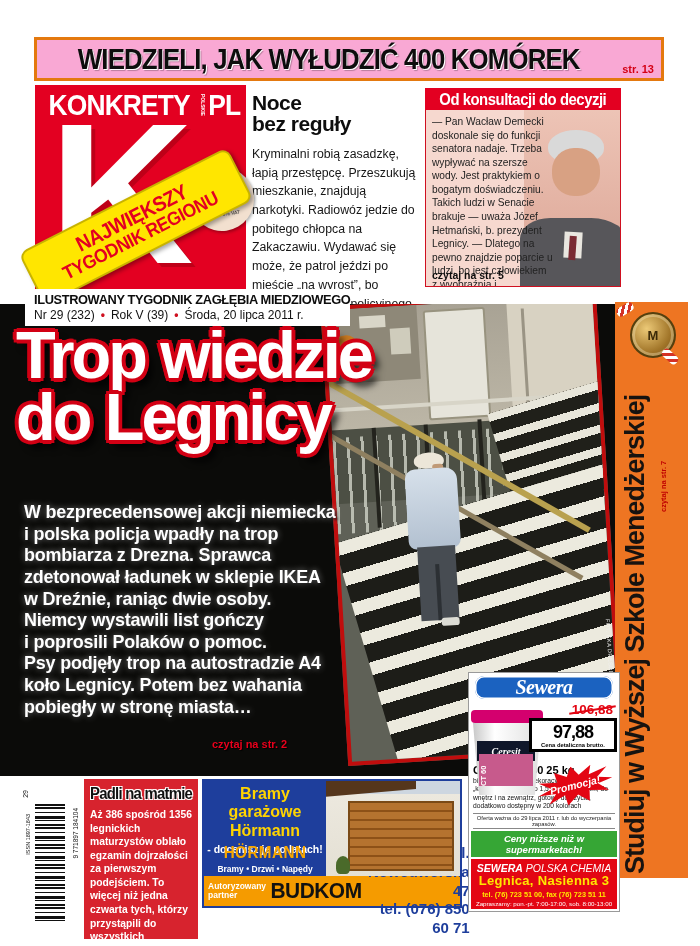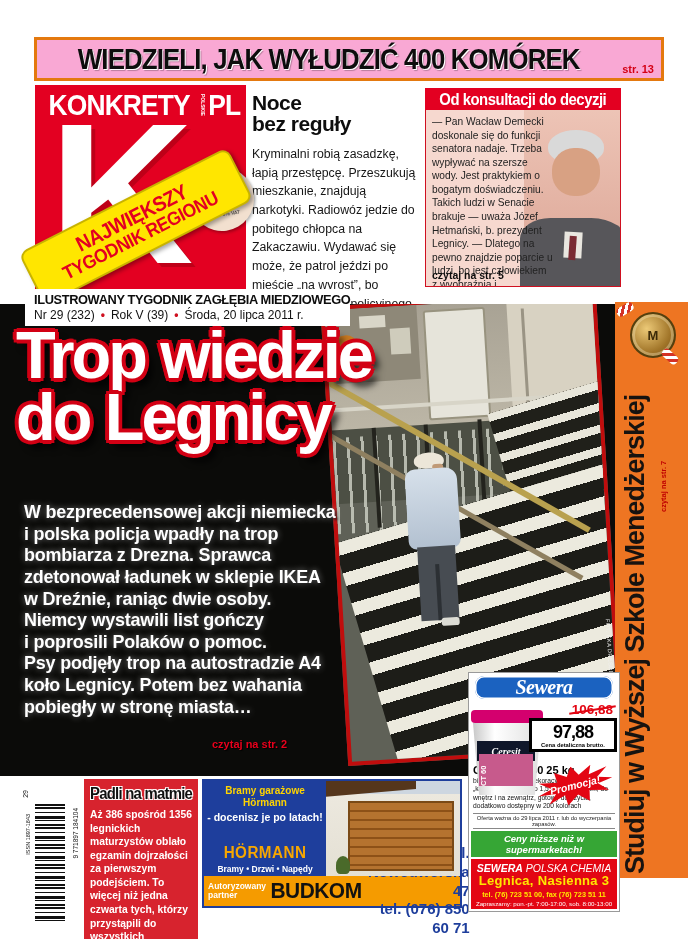--- a/index.html
+++ b/index.html
@@ -129,21 +129,21 @@
   #matura{left:84px;top:779px;width:114px;height:160px;background:#d7232e;box-sizing:border-box;padding:6px 6px 5px;}
   #matura .t{font-size:16px;font-weight:800;color:#101010;letter-spacing:-.8px;white-space:nowrap;transform:scaleX(.93);transform-origin:left;
     text-shadow:-1px -1px 0 #fff,1px -1px 0 #fff,-1px 1px 0 #fff,1px 1px 0 #fff;}
   #matura .b{margin-top:5px;color:#fff;font-weight:bold;font-size:10.3px;line-height:1.32;}
 
   
   #hormann{left:202px;top:779px;width:260px;height:129px;box-sizing:border-box;border:2px solid #1e3e9c;background:#fff;
     display:flex;flex-direction:column;}
   #hormann .main{flex:1;display:flex;min-height:0;}
   #hormann .left{width:122px;background:#1e3e9c;position:relative;padding:4px 3px;box-sizing:border-box;}
-  #hormann .t1,#hormann .t2{color:#ffd400;font-weight:800;font-size:10px;text-align:center;line-height:1.15;}
+  #hormann .t1,#hormann .t2{color:#ffd400;font-weight:800;font-size:16px;text-align:center;line-height:1.15;}
   #hormann .slogan{color:#fff;font-weight:700;font-size:10.5px;text-align:center;margin-top:3px;}
   #hormann .logo{position:absolute;left:2px;right:2px;bottom:14px;color:#f7a600;font-weight:800;font-size:16px;
     text-align:center;letter-spacing:.5px;transform:scaleX(.95);}
   #hormann .tagline{position:absolute;left:2px;right:2px;bottom:2px;color:#fff;font-weight:700;font-size:8.5px;text-align:center;}
   #hormann .photo{flex:1;position:relative;background:linear-gradient(#cdd6e0 0,#cdd6e0 14%,#ece8de 14%,#e4e0d4 100%);overflow:hidden;}
   #hormann .roof{position:absolute;left:-4px;top:-6px;width:70%;height:18px;background:#55361c;transform:skewY(-5deg);}
   #hormann .door{position:absolute;right:6px;top:20px;width:102px;height:66px;border:2px solid #7a4a16;
     background:repeating-linear-gradient(to bottom,#b5732f 0 7px,#8d5117 7px 9px);}
   #hormann .plant{position:absolute;left:10px;bottom:2px;width:14px;height:18px;background:#4a6a2a;border-radius:50% 50% 30% 30%;}
   #hormann .bottom{height:30px;background:#f59b00;display:flex;align-items:center;padding:0 4px;box-sizing:border-box;gap:4px;}

